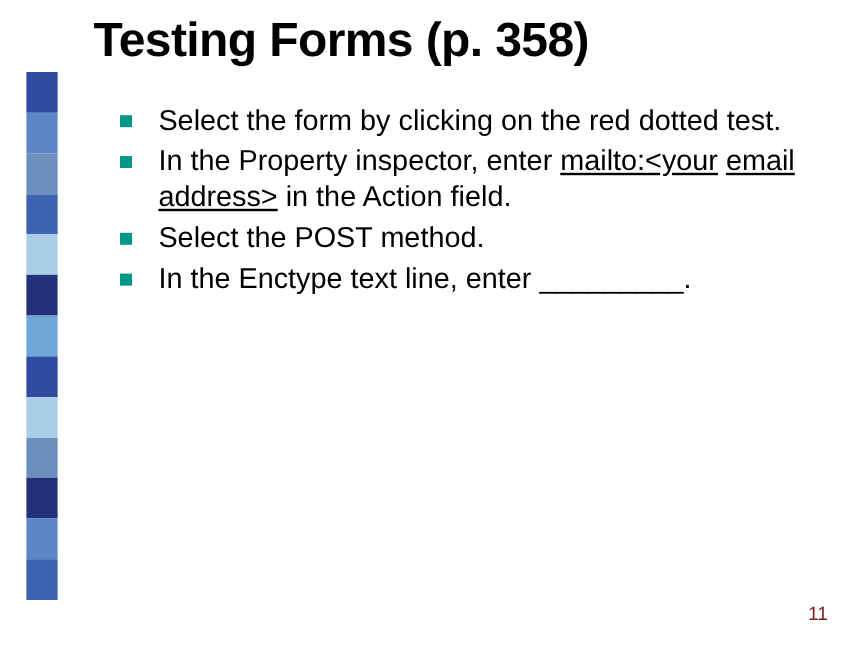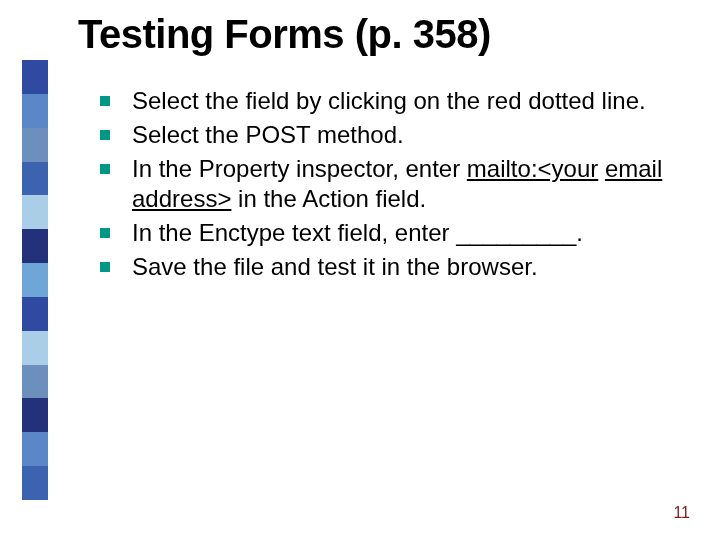--- a/index.html
+++ b/index.html
@@ -96,33 +96,29 @@
   <div class="seg c6"></div>
   <div class="seg c2"></div>
   <div class="seg c4"></div>
 </div>
 
 <div class="slide-title">Testing Forms (p. 358)</div>
 
 <div class="bullets">
   <div class="item">
     <div class="sq"></div>
-    <div class="txt">Select the field by clicking on the red dotted line.</div>
+    <div class="txt">Select the form by clicking on the red dotted test.</div>
+  </div>
+  <div class="item">
+    <div class="sq"></div>
+    <div class="txt">In the Property inspector, enter <span class="underline">mailto:&lt;your</span> <span class="underline">email address&gt;</span> in the Action field.</div>
   </div>
   <div class="item">
     <div class="sq"></div>
     <div class="txt">Select the POST method.</div>
   </div>
   <div class="item">
     <div class="sq"></div>
-    <div class="txt">In the Property inspector, enter <span class="underline">mailto:&lt;your</span> <span class="underline">email address&gt;</span> in the Action field.</div>
-  </div>
-  <div class="item">
-    <div class="sq"></div>
-    <div class="txt">In the Enctype text field, enter _________.</div>
-  </div>
-  <div class="item">
-    <div class="sq"></div>
-    <div class="txt">Save the file and test it in the browser.</div>
+    <div class="txt">In the Enctype text line, enter _________.</div>
   </div>
 </div>
 
 <div class="page-num">11</div>
 
 </body></html>

